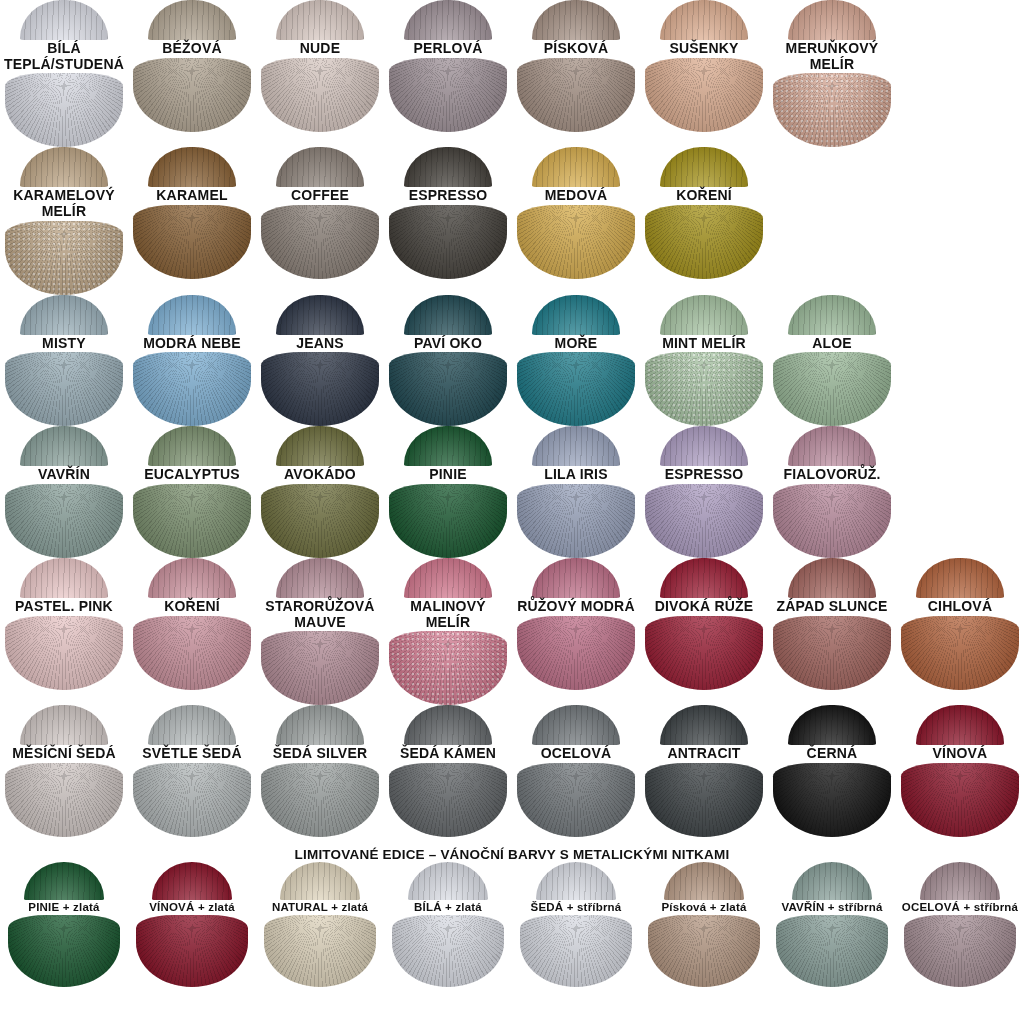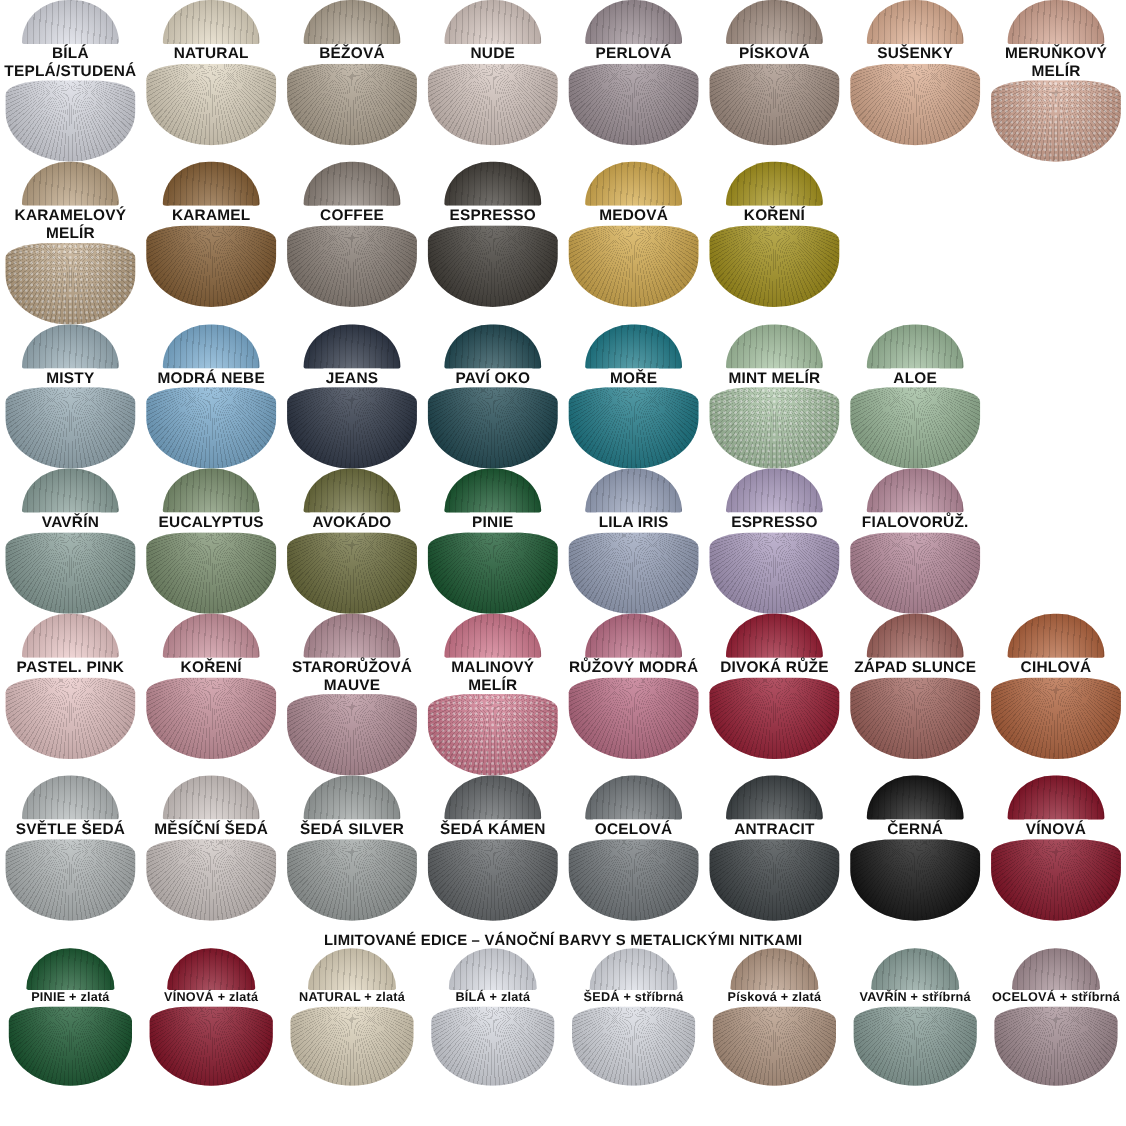--- a/index.html
+++ b/index.html
@@ -108,25 +108,20 @@
 <div id="sheet">
   <div id="main-palette">
       <div class="grid-row row-main">
         <div class="cell">
           <div class="swatch-top" style="background: rgb(223, 225, 234);"></div>
           <div class="cell-label">BÍLÁ
 TEPLÁ/STUDENÁ</div>
           <div class="swatch-bot fan" style="background: rgb(223, 225, 234);"></div>
         </div>
         <div class="cell">
-          <div class="swatch-top" style="background: rgb(231, 221, 199);"></div>
-          <div class="cell-label">NATURAL</div>
-          <div class="swatch-bot fan" style="background: rgb(231, 221, 199);"></div>
-        </div>
-        <div class="cell">
           <div class="swatch-top" style="background: rgb(181, 168, 149);"></div>
           <div class="cell-label">BÉŽOVÁ</div>
           <div class="swatch-bot fan" style="background: rgb(181, 168, 149);"></div>
         </div>
         <div class="cell">
           <div class="swatch-top" style="background: rgb(221, 205, 198);"></div>
           <div class="cell-label">NUDE</div>
           <div class="swatch-bot fan" style="background: rgb(221, 205, 198);"></div>
         </div>
         <div class="cell">
@@ -312,28 +307,28 @@
           <div class="swatch-bot fan" style="background: rgb(165, 101, 94);"></div>
         </div>
         <div class="cell">
           <div class="swatch-top" style="background: rgb(182, 100, 60);"></div>
           <div class="cell-label">CIHLOVÁ</div>
           <div class="swatch-bot fan" style="background: rgb(182, 100, 60);"></div>
         </div>
       </div>
       <div class="grid-row row-main">
         <div class="cell">
+          <div class="swatch-top" style="background: rgb(212, 203, 200);"></div>
+          <div class="cell-label">MĚSÍČNÍ ŠEDÁ</div>
+          <div class="swatch-bot fan" style="background: rgb(212, 203, 200);"></div>
+        </div>
+        <div class="cell">
           <div class="swatch-top" style="background: rgb(182, 188, 189);"></div>
           <div class="cell-label">SVĚTLE ŠEDÁ</div>
           <div class="swatch-bot fan" style="background: rgb(182, 188, 189);"></div>
-        </div>
-        <div class="cell">
-          <div class="swatch-top" style="background: rgb(212, 203, 200);"></div>
-          <div class="cell-label">MĚSÍČNÍ ŠEDÁ</div>
-          <div class="swatch-bot fan" style="background: rgb(212, 203, 200);"></div>
         </div>
         <div class="cell">
           <div class="swatch-top" style="background: rgb(158, 164, 163);"></div>
           <div class="cell-label">ŠEDÁ SILVER</div>
           <div class="swatch-bot fan" style="background: rgb(158, 164, 163);"></div>
         </div>
         <div class="cell">
           <div class="swatch-top" style="background: rgb(99, 103, 106);"></div>
           <div class="cell-label">ŠEDÁ KÁMEN</div>
           <div class="swatch-bot fan" style="background: rgb(99, 103, 106);"></div>

